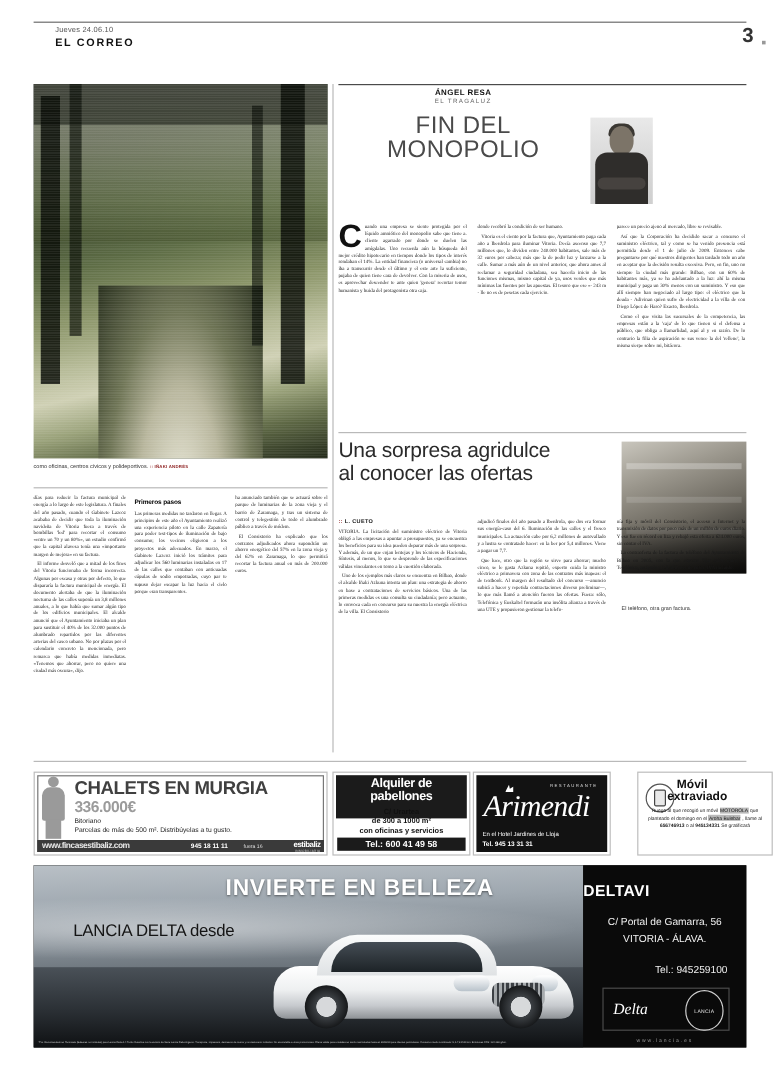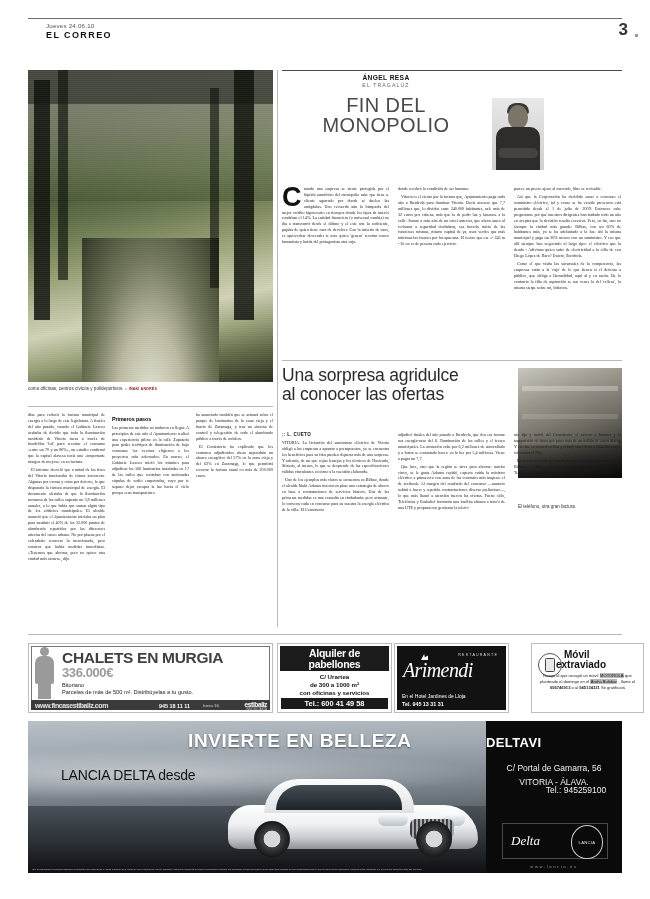--- a/index.html
+++ b/index.html
@@ -125,35 +125,35 @@
   .ad1-bar{position:absolute;left:2px;right:2px;bottom:2px;height:10px;background:#3a3a3a;color:#fff;}
   .ad1-url{position:absolute;left:4px;top:1.5px;font-family:"Liberation Sans",sans-serif;
       font-weight:bold;font-size:7px;color:#e8e8e8;letter-spacing:-.4px;}
   .ad1-tel{position:absolute;left:128px;top:2.5px;font-family:"Liberation Sans",sans-serif;
       font-weight:bold;font-size:5.4px;color:#fff;}
   .ad1-fuera{position:absolute;left:172px;top:3px;font-family:"Liberation Sans",sans-serif;font-size:4.3px;color:#ddd;}
   .ad1-brand{position:absolute;right:3px;top:1px;font-family:"Liberation Sans",sans-serif;
       font-weight:bold;font-size:6.6px;color:#fff;letter-spacing:-.4px;}
   .ad1-brand-sub{position:absolute;right:3px;top:7.6px;font-family:"Liberation Sans",sans-serif;font-size:2.6px;color:#ccc;letter-spacing:.3px;}
 
-  .ad2-band{position:absolute;left:2px;right:2px;top:2px;height:25px;background:#1b1b1b;}
+  .ad2-band{position:absolute;left:2px;right:2px;top:2px;height:36px;background:#1b1b1b;}
   .ad2-t1{position:absolute;left:0;right:0;top:1px;text-align:center;font-family:"Liberation Sans",sans-serif;
       font-weight:bold;font-size:10.5px;color:#fff;letter-spacing:-.3px;}
   .ad2-t2{position:absolute;left:0;right:0;top:12px;text-align:center;font-family:"Liberation Sans",sans-serif;
       font-weight:bold;font-size:10.5px;color:#fff;letter-spacing:-.3px;}
   .ad2-l{position:absolute;left:0;right:0;text-align:center;font-family:"Liberation Sans",sans-serif;
       font-weight:bold;font-size:6.2px;color:#111;}
   .ad2-tel{position:absolute;left:3px;right:3px;bottom:3px;height:11px;background:#1b1b1b;color:#fff;
       text-align:center;font-family:"Liberation Sans",sans-serif;font-weight:bold;font-size:7.4px;line-height:11px;}
 
   .ad3-inner{position:absolute;left:2px;top:2px;right:2px;bottom:2px;background:#121212;}
   .ad3-rest{position:absolute;right:8px;top:7px;font-family:"Liberation Sans",sans-serif;
       font-size:3.6px;letter-spacing:1.2px;color:#ddd;}
   .ad3-logo{position:absolute;left:6px;top:13px;font-family:"Liberation Serif",serif;
-      font-style:italic;font-size:20px;color:#fff;letter-spacing:-.6px;}
+      font-style:italic;font-size:25px;color:#fff;letter-spacing:-.6px;}
   .ad3-mark{position:absolute;left:24px;top:8px;width:7px;height:6px;background:#fff;
       clip-path:polygon(0 100%,45% 0,55% 55%,100% 25%,100% 100%);}
   .ad3-l1{position:absolute;left:5px;bottom:11px;font-family:"Liberation Sans",sans-serif;font-size:5px;color:#fff;}
   .ad3-l2{position:absolute;left:5px;bottom:3px;font-family:"Liberation Sans",sans-serif;font-weight:bold;font-size:5.4px;color:#fff;}
 
   .ad4-icon{position:absolute;left:6px;top:9px;width:22px;height:22px;border-radius:50%;
       border:1.2px solid #555;display:flex;align-items:center;justify-content:center;}
   .ad4-phone{width:8px;height:12px;border:1px solid #444;border-radius:1.5px;background:#e9e9e9;}
   .ad4-t1{position:absolute;left:32px;top:5px;font-family:"Liberation Sans",sans-serif;
       font-weight:bold;font-size:10px;color:#111;}
@@ -407,21 +407,21 @@
       <div class="wheel b"></div>
       <div class="wheel f"></div>
     </div>
 
     <div class="bigad-fine">*Pto. Recomendado en Península (Baleares no incluidas) para Lancia Delta 1.4 Turbo Gasolina con la versión de Serie Lancia Delta Argento. Transporte, impuestos, descuento de marca y concesionario incluidos. No acumulable a otras promociones. Oferta válida para unidades en stock matriculadas hasta el 30/06/10 para clientes particulares. Consumo medio combinado: 5,1-7,8 l/100 km. Emisiones CO2: 134-183 g/km.</div>
 
     <div class="bigad-right">
       <div class="br-title">DELTAVI</div>
       <div class="br-l" style="top:42px;">C/ Portal de Gamarra, 56</div>
       <div class="br-l" style="top:56px;">VITORIA - ÁLAVA.</div>
-      <div class="br-l" style="top:64px;padding-left:44px;">Tel.: 945259100</div>
+      <div class="br-l" style="top:82px;padding-left:44px;">Tel.: 945259100</div>
       <div class="br-logo">
         <div class="br-delta">Delta</div>
         <div class="br-shield">
           <span>LANCIA</span>
         </div>
       </div>
       <div class="br-url">www.lancia.es</div>
     </div>
   </div>
 

